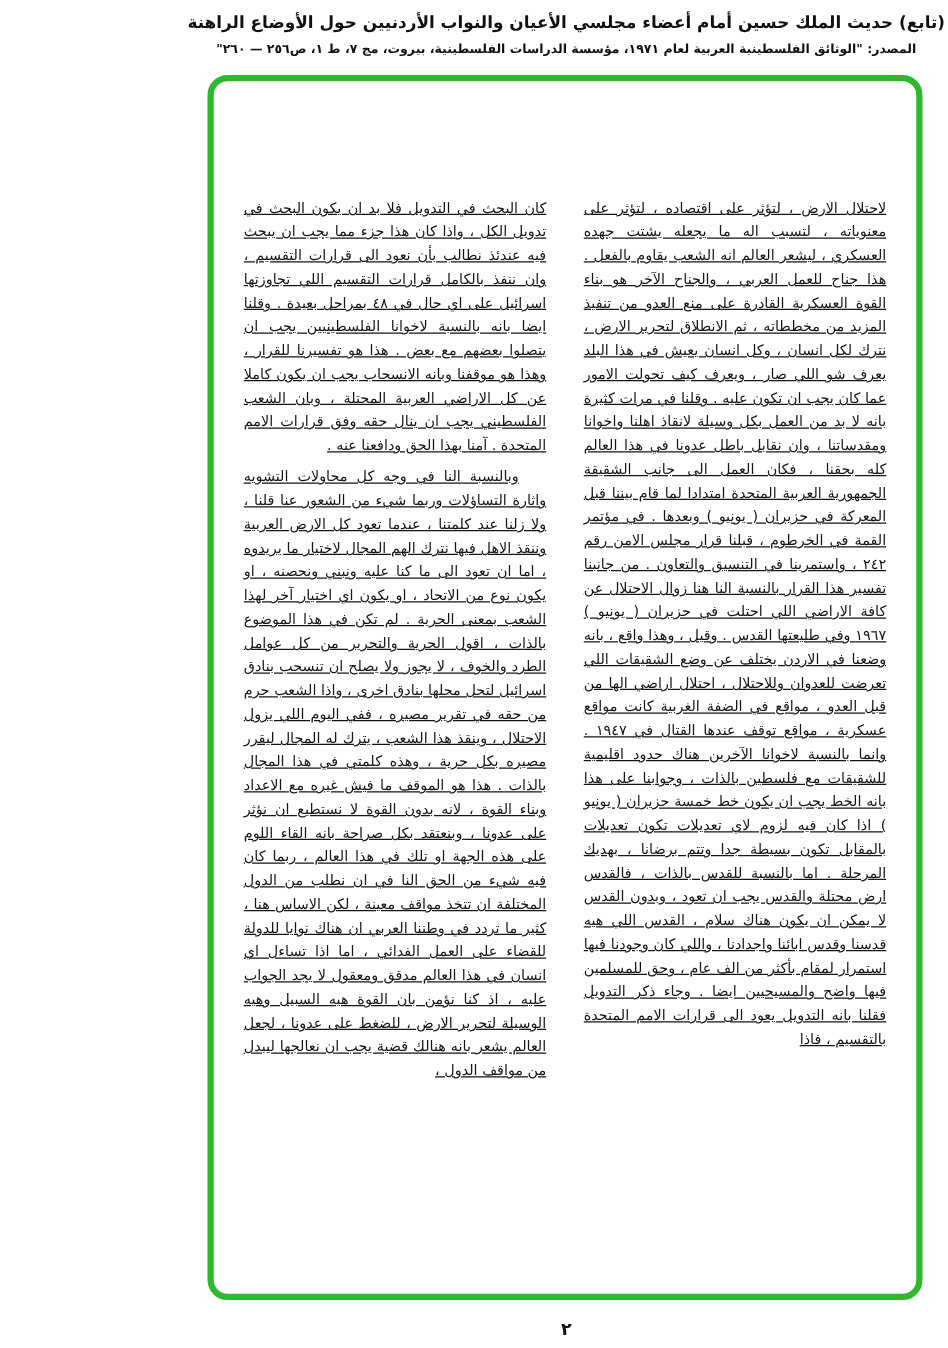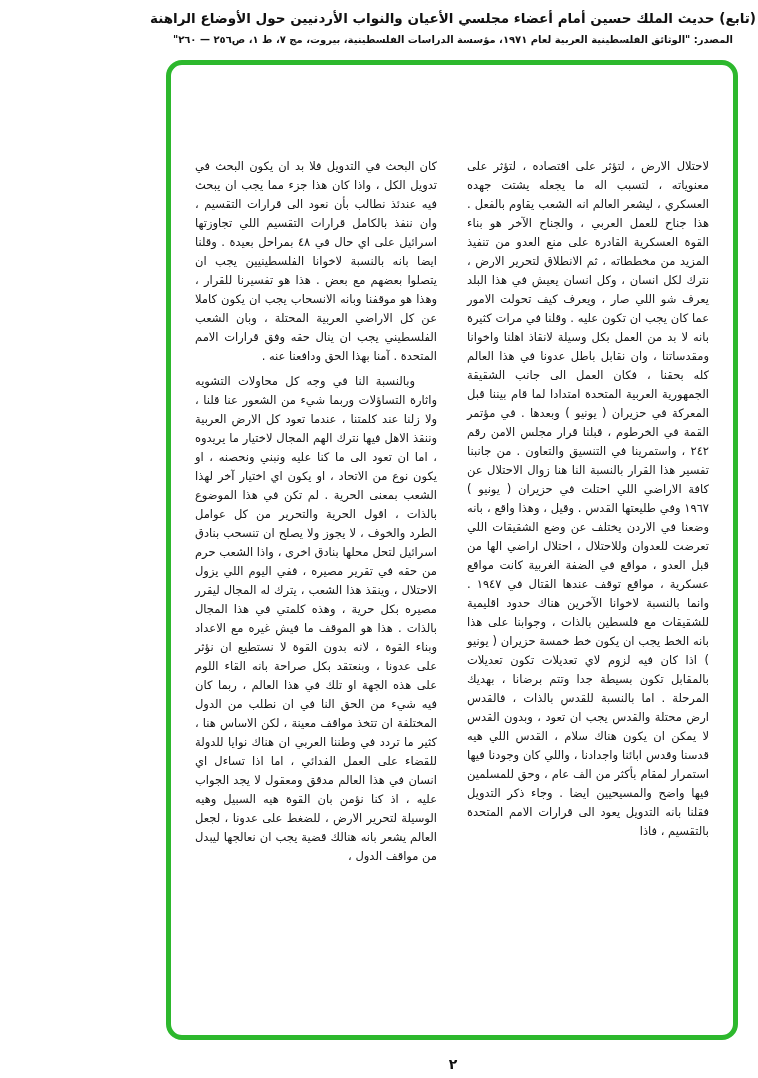--- a/index.html
+++ b/index.html
@@ -50,20 +50,21 @@
   }
   .col {
     flex: 1 1 0;
     font-size: 11.5px;
     line-height: 19px;
     text-align: justify;
     color: #151515;
   }
   .col p {
     margin: 0;
+    text-decoration: underline;
   }
   .col p + p {
     margin-top: 6px;
     text-indent: 22px;
   }
   .page-number {
     position: absolute;
     bottom: 6px;
     left: 0;
     width: 100%;

